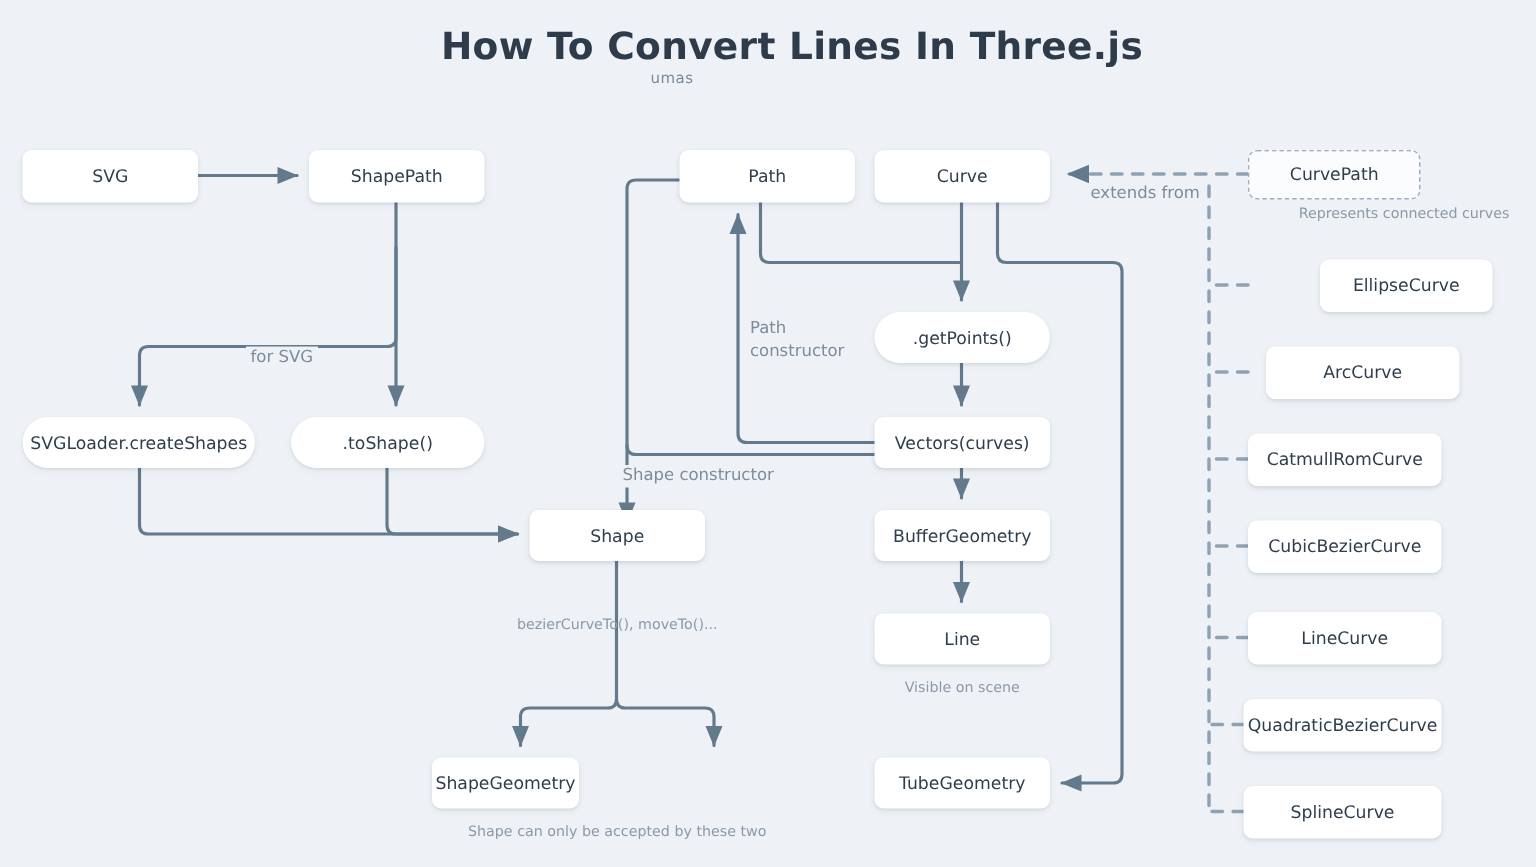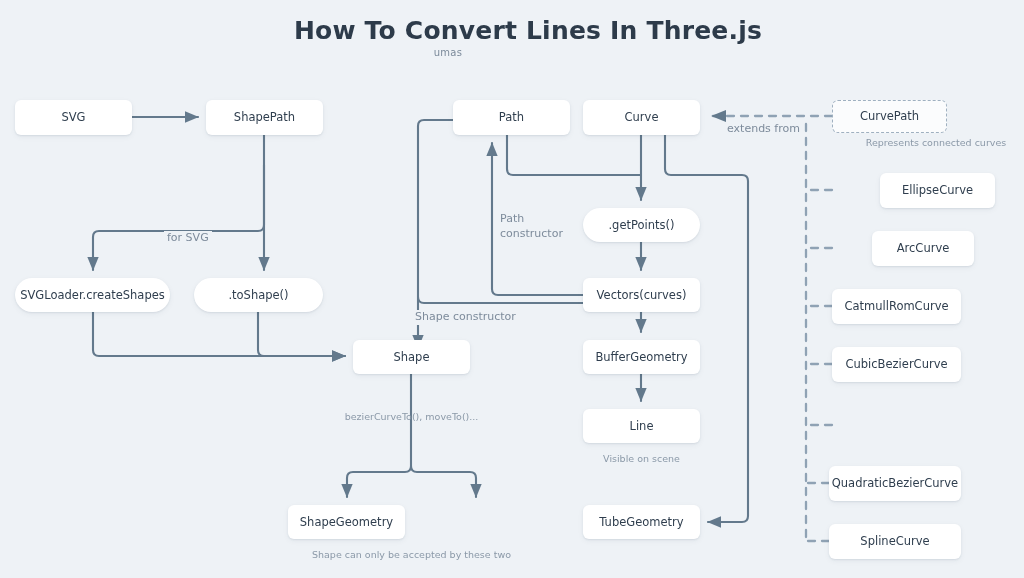--- a/index.html
+++ b/index.html
@@ -165,29 +165,32 @@
     </div>
   <div class="node" style="left: 583px; top: 100px; width: 117px; height: 35px;">
       <span>Curve</span>
     </div>
   <div class="node dashed" style="left: 832px; top: 100px; width: 115px; height: 33px;">
       <span>CurvePath</span>
     </div>
   <div class="node" style="left: 832px; top: 173px; width: 115px; height: 35px; margin-left: 48px;">
       <span>EllipseCurve</span>
     </div>
-  <div class="node" style="left: 872px; top: 231px; width: 102px; height: 35px;">
+  <div class="node" style="left: 844px; top: 231px; width: 129px; height: 35px;">
       <span>ArcCurve</span>
     </div>
   <div class="node" style="left: 832px; top: 289px; width: 129px; height: 35px;">
       <span>CatmullRomCurve</span>
     </div>
   <div class="node" style="left: 832px; top: 347px; width: 129px; height: 35px;">
       <span>CubicBezierCurve</span>
     </div>
+  <div class="node" style="left: 832px; top: 408px; width: 129px; height: 35px;">
+      <span>LineCurve</span>
+    </div>
   <div class="node" style="left: 829px; top: 466px; width: 132px; height: 35px;">
       <span>QuadraticBezierCurve</span>
     </div>
   <div class="node" style="left: 829px; top: 524px; width: 132px; height: 35px;">
       <span>SplineCurve</span>
     </div>
   <div class="node pill" style="left: 15px; top: 278px; width: 155px; height: 34px;">
       <span>SVGLoader.createShapes</span>
     </div>
   <div class="node pill" style="left: 194px; top: 278px; width: 129px; height: 34px;">
@@ -204,21 +207,21 @@
     </div>
   <div class="node" style="left: 583px; top: 409px; width: 117px; height: 34px;">
       <span>Line</span>
     </div>
   <div class="node" style="left: 583px; top: 505px; width: 117px; height: 34px;">
       <span>TubeGeometry</span>
     </div>
   <div class="node" style="left: 353px; top: 340px; width: 117px; height: 34px;">
       <span>Shape</span>
     </div>
-  <div class="node" style="left: 288px; top: 505px; width: 117px; height: 34px;">
+  <div class="node" style="left: 288px; top: 505px; width: 98px; height: 34px;">
       <span>ShapeGeometry</span>
     </div>
 
   <div class="caption" style="left: 832px; top: 137px; width: 208px;">Represents connected curves</div>
   <div class="caption" style="left: 330px; top: 379px; width: 163px; margin-top: 32px;">bezierCurveTo(), moveTo()...</div>
   <div class="caption" style="left: 583px; top: 453px; width: 117px;">Visible on scene</div>
   <div class="caption" style="left: 288px; top: 549px; width: 247px;">Shape can only be accepted by these two</div>
 
   <div class="edge-label" style="left: 164px; top: 231px;">for SVG</div>
   <div class="edge-label" style="left: 724px; top: 122px;">extends from</div>

